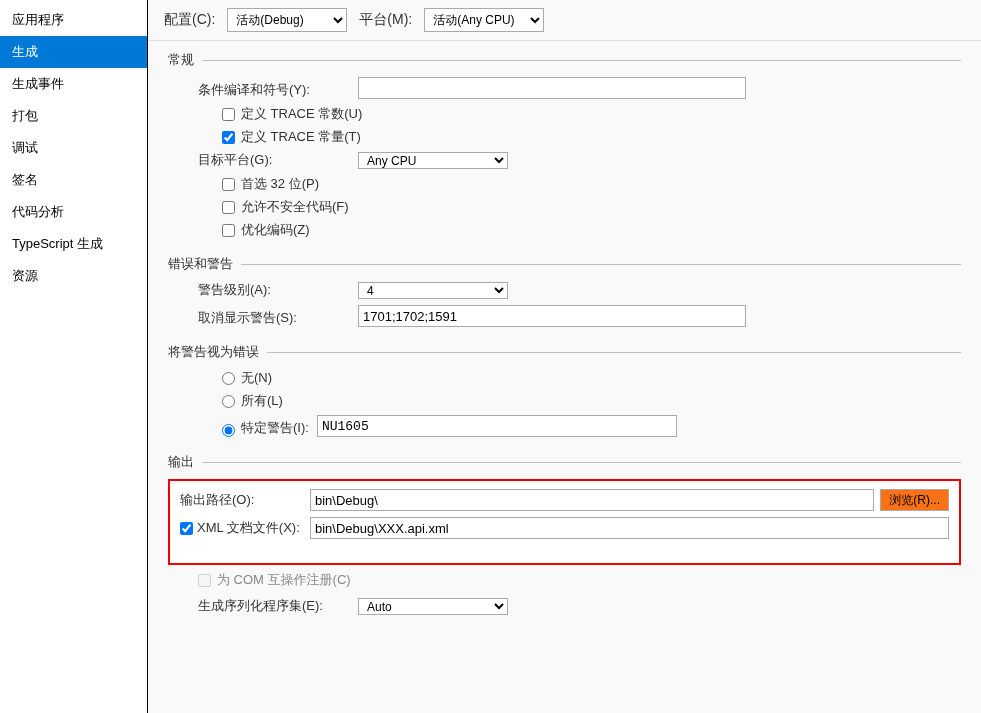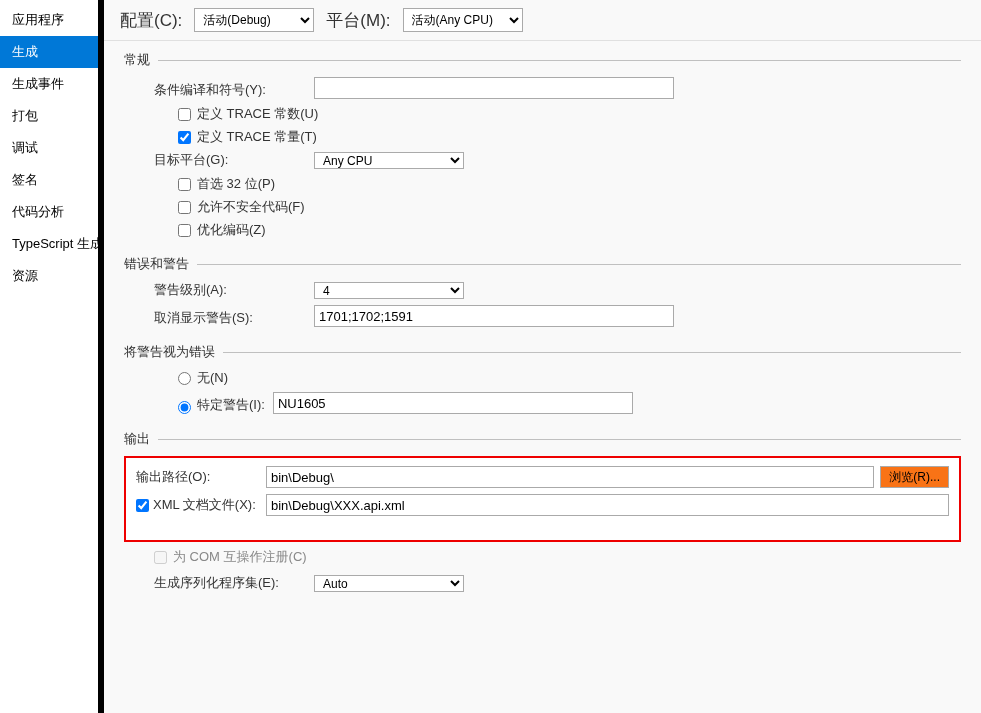--- a/index.html
+++ b/index.html
@@ -9,23 +9,23 @@
       background: #f0f0f0;
       color: #000;
       width: 981px;
       height: 713px;
       overflow: hidden;
       display: flex;
     }
 
     
     .sidebar {
-      width: 104px;
-      background: #fff;
-      border-right: 6px solid #000000;
+      width: 148px;
+      background: #fff;
+      border-right: 1px solid #000000;
       flex-shrink: 0;
       padding-top: 4px;
     }
     .sidebar-item {
       padding: 7px 12px;
       cursor: pointer;
       color: #000;
       white-space: nowrap;
     }
     .sidebar-item.active {
@@ -45,21 +45,21 @@
     
     .top-bar {
       display: flex;
       align-items: center;
       padding: 8px 16px;
       gap: 12px;
       background: #f9f9f9;
       border-bottom: 1px solid #e0e0e0;
     }
     .top-bar label {
-      font-size: 17px;
+      font-size: 14px;
       color: #333;
     }
     .top-bar select {
       height: 24px;
       font-size: 12px;
       border: 1px solid #aaa;
       background: #fff;
       padding: 0 4px;
       min-width: 120px;
     }
@@ -103,21 +103,21 @@
       min-width: 140px;
       font-size: 13px;
       color: #333;
     }
     .form-input {
       height: 22px;
       border: 1px solid #aaa;
       background: #fff;
       font-size: 13px;
       padding: 0 4px;
-      width: 360px;
+      width: 388px;
     }
     .form-select {
       height: 17px;
       border: 1px solid #aaa;
       background: #fff;
       font-size: 12px;
       padding: 0 4px;
       min-width: 150px;
     }
 
@@ -317,25 +317,29 @@
       <div class="section-header">
         <span class="section-title">将警告视为错误</span>
         <div class="section-line"></div>
       </div>
 
       <div class="radio-row">
         <input type="radio" name="treat_warnings" style="">
         <label>无(N)</label>
       </div>
 
+      <div class="radio-row">
+        <input type="radio" name="treat_warnings" style="">
+        <label>所有(L)</label>
+      </div>
 
       <div class="radio-row" style="align-items:flex-end;">
         <input type="radio" name="treat_warnings" checked="" style="">
         <label style="margin-right:8px;">特定警告(I):</label>
-        <input class="form-input" type="text" value="NU1605" style="width: 360px;">
+        <input class="form-input" type="text" value="NU1605" style="width: 360px; font-family: Liberation Mono, monospace;">
       </div>
     </div>
 
     <div class="section">
       <div class="section-header">
         <span class="section-title">输出</span>
         <div class="section-line"></div>
       </div>
 
       <div class="output-box">

